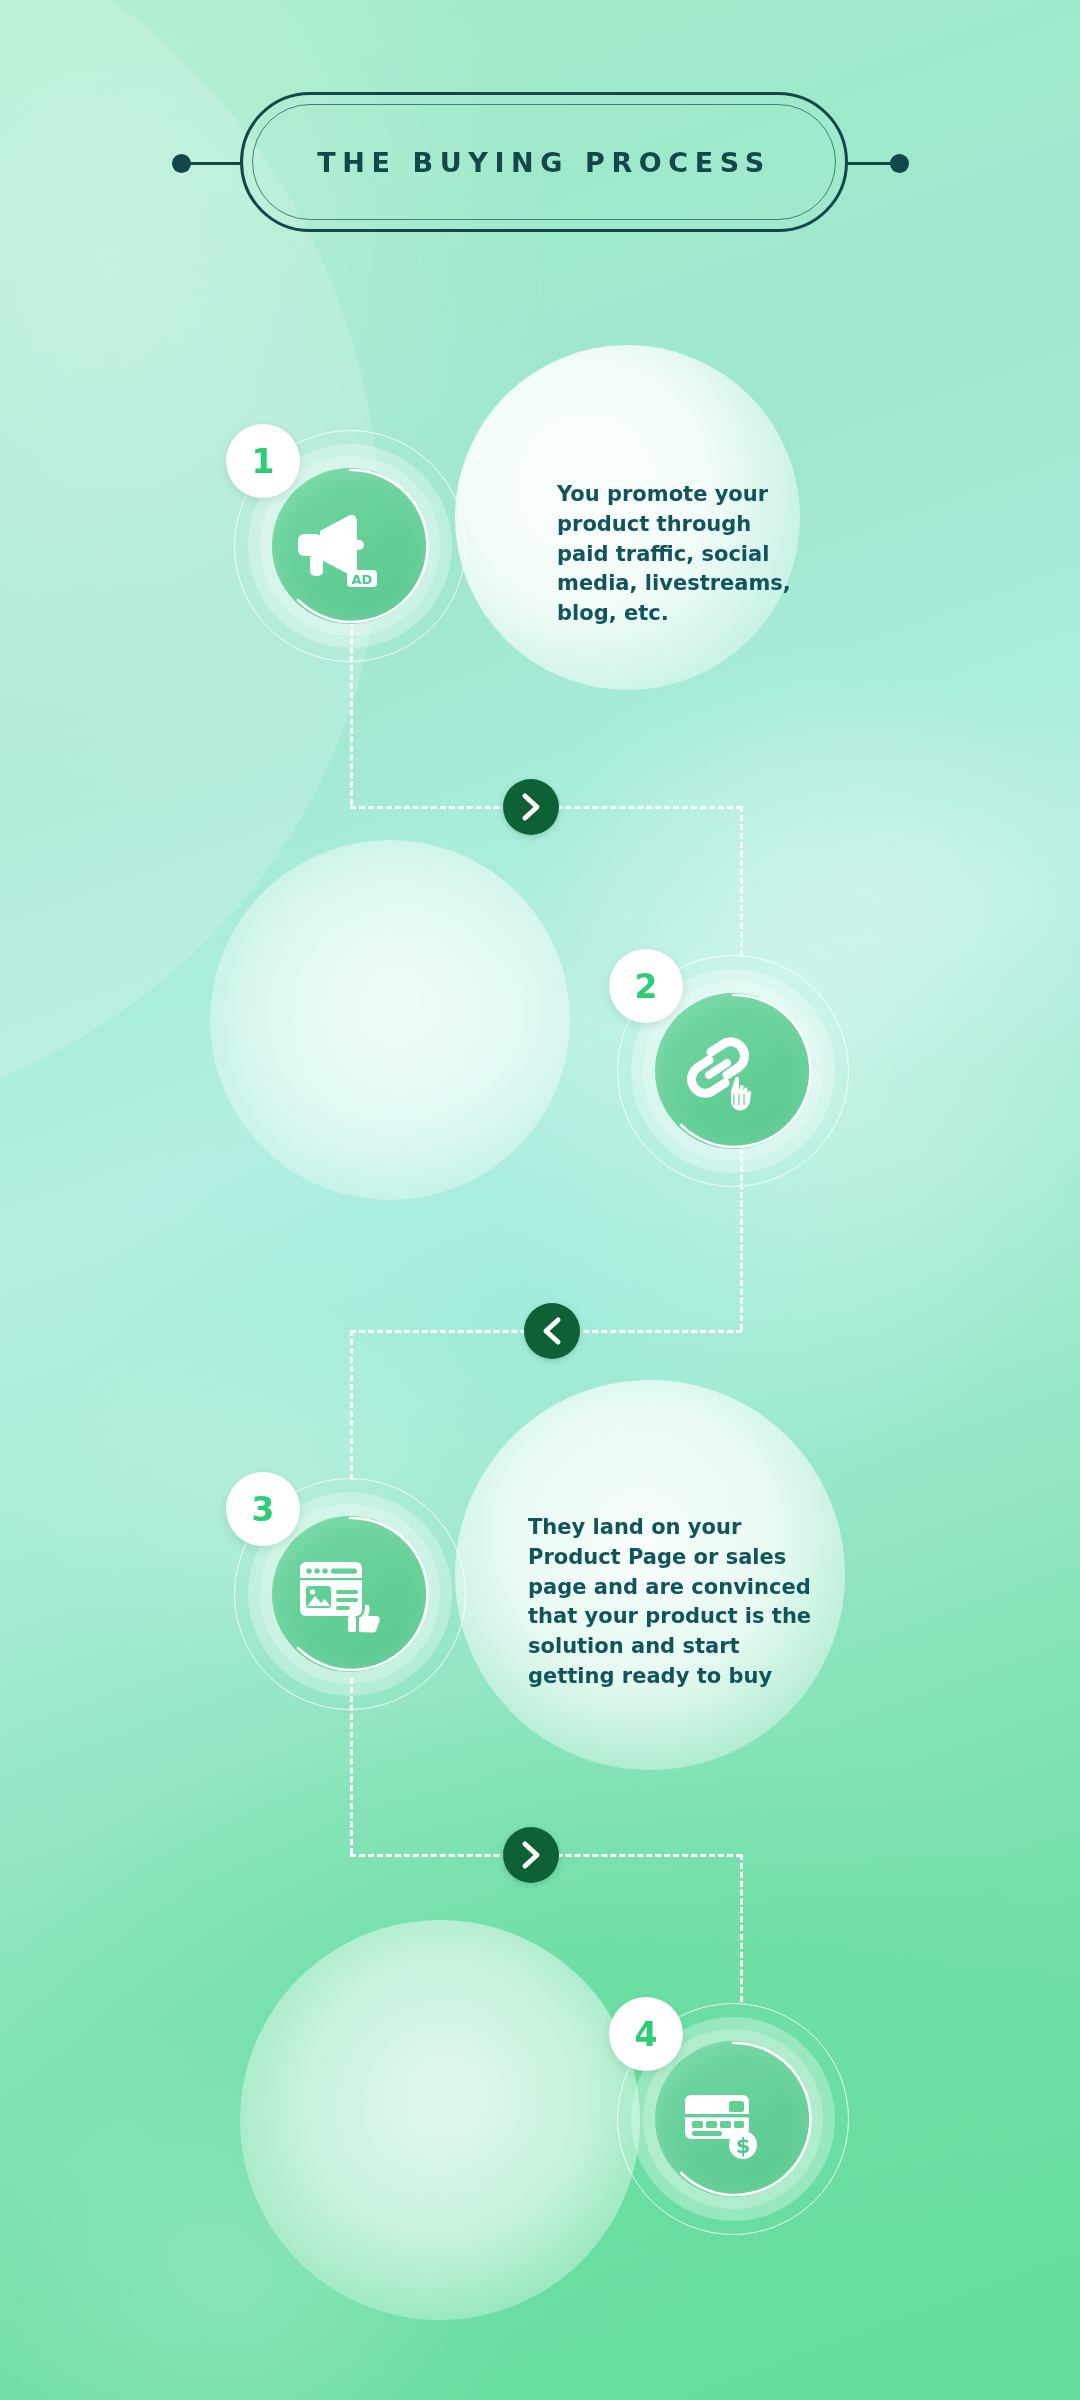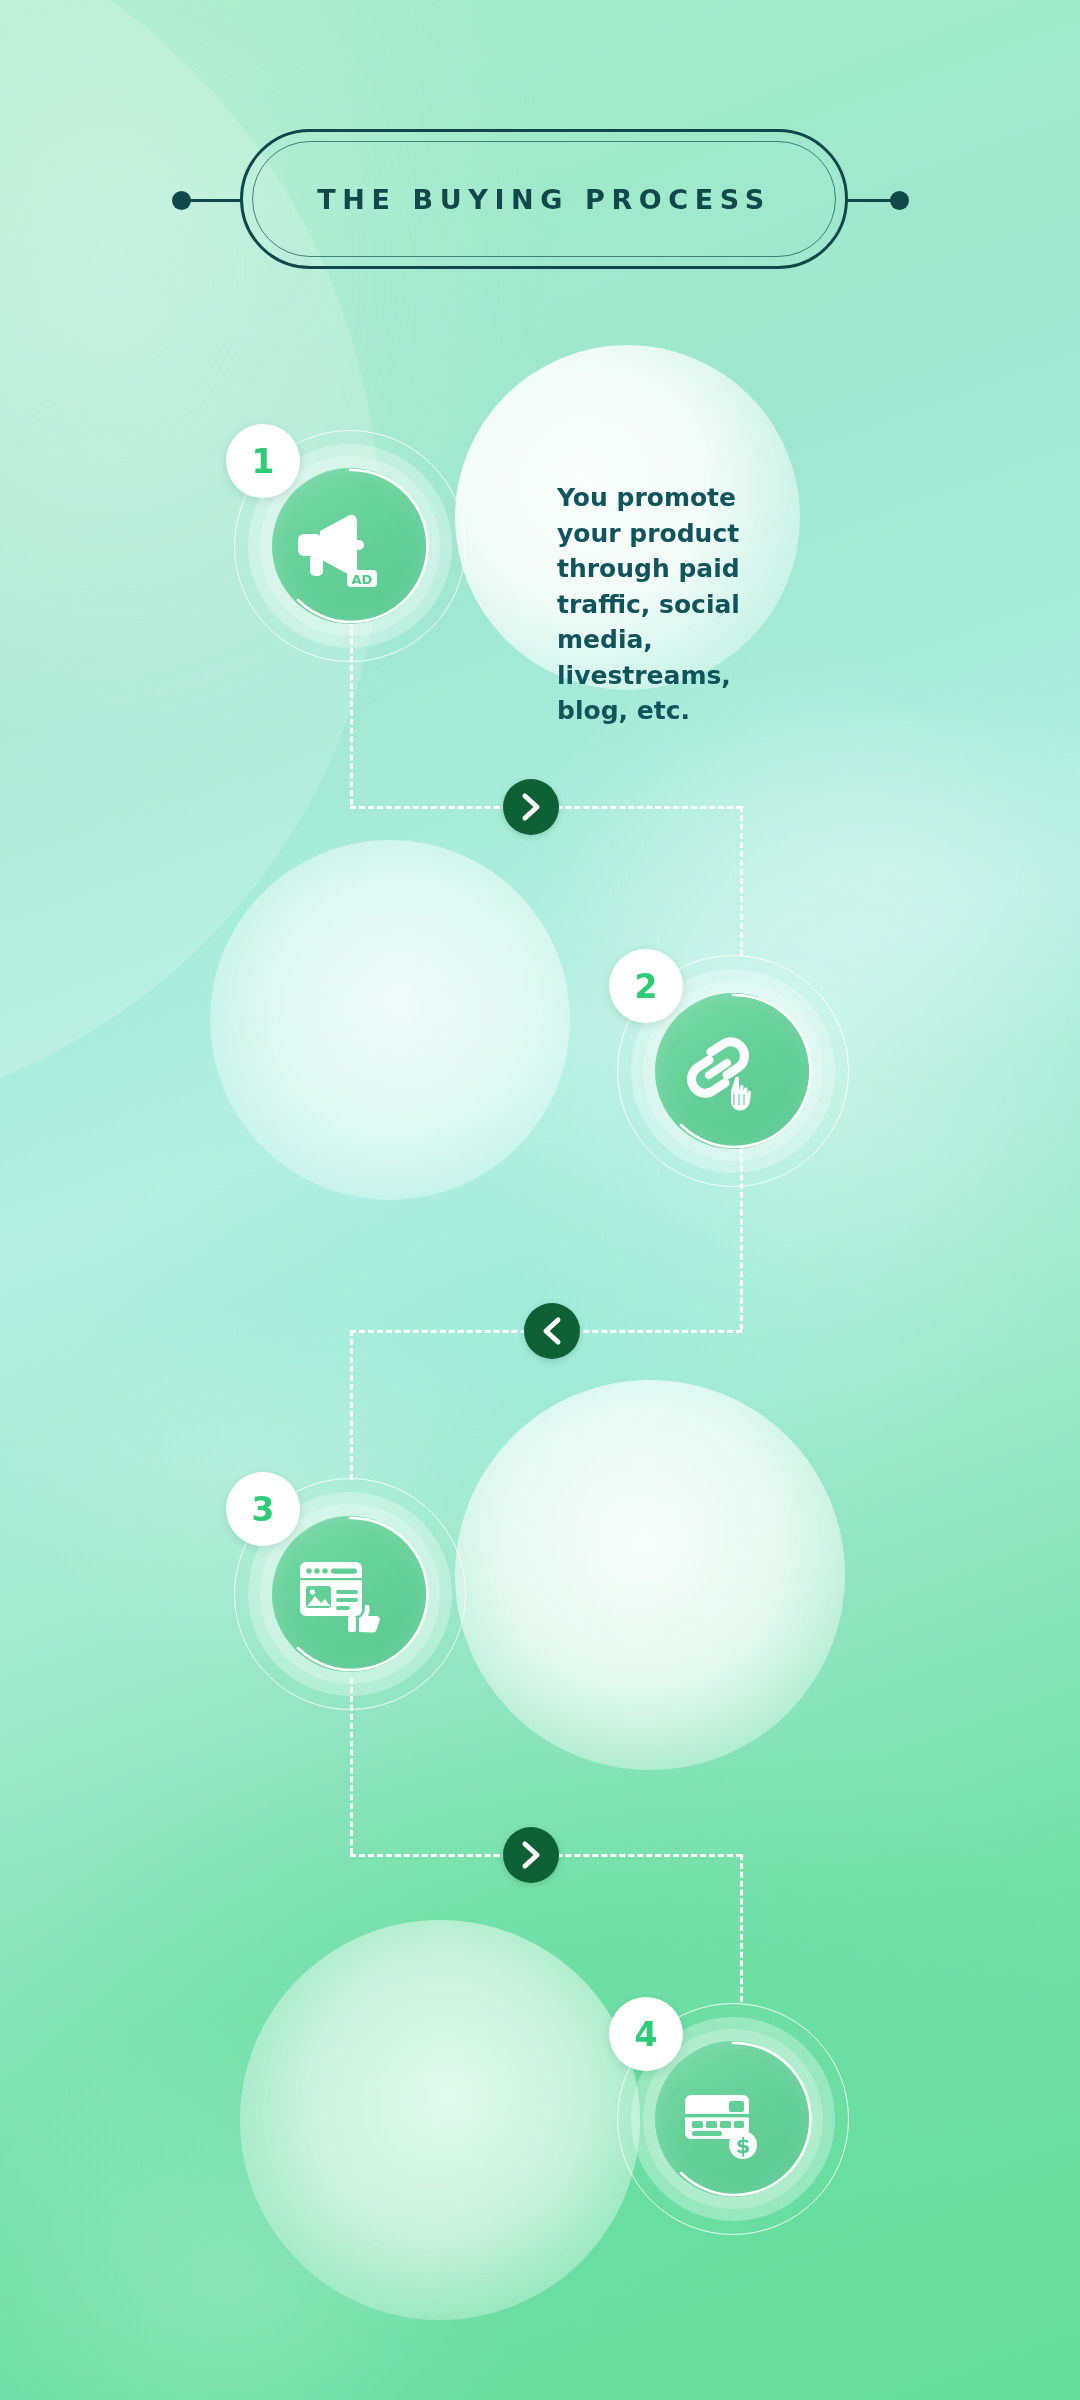--- a/index.html
+++ b/index.html
@@ -46,21 +46,21 @@
   .blob-1{left:455px;top:345px;width:345px;height:345px;
     background:radial-gradient(circle at 38% 40%,rgba(255,255,255,.95) 0%,rgba(255,255,255,.86) 42%,rgba(255,255,255,.40) 76%,rgba(255,255,255,0) 100%);}
   .blob-2{left:210px;top:840px;width:360px;height:360px;
     background:radial-gradient(circle at 52% 45%,rgba(255,255,255,.82) 0%,rgba(255,255,255,.62) 45%,rgba(255,255,255,.26) 78%,rgba(255,255,255,0) 100%);}
   .blob-3{left:455px;top:1380px;width:390px;height:390px;
     background:radial-gradient(circle at 48% 42%,rgba(255,255,255,.92) 0%,rgba(255,255,255,.78) 44%,rgba(255,255,255,.32) 78%,rgba(255,255,255,0) 100%);}
   .blob-4{left:240px;top:1920px;width:400px;height:400px;
     background:radial-gradient(circle at 52% 44%,rgba(255,255,255,.80) 0%,rgba(255,255,255,.60) 46%,rgba(255,255,255,.24) 78%,rgba(255,255,255,0) 100%);}
 
   
-  .header{position:absolute;left:0;right:0;top:92px;height:140px;margin-top:37px;}
+  .header{position:absolute;left:0;right:0;top:92px;height:140px;}
   .pill-outer{position:absolute;left:240px;top:0;width:608px;height:140px;
     border:3px solid #12474b;border-radius:70px;box-sizing:border-box;}
   .pill-inner{position:absolute;left:252px;top:12px;width:584px;height:116px;
     border:1.5px solid #2f6d6b;border-radius:58px;box-sizing:border-box;opacity:.85;}
   .title-text{position:absolute;left:240px;top:0;width:608px;height:140px;
     display:flex;align-items:center;justify-content:center;
     color:#12474b;font-size:27px;font-weight:700;letter-spacing:6.6px;white-space:nowrap;}
   .cap{position:absolute;top:70px;height:2.6px;background:#12474b;}
   .cap-l{left:185px;width:58px;}
   .cap-r{left:845px;width:58px;}
@@ -90,21 +90,21 @@
     box-shadow:inset 0 0 24px rgba(255,255,255,.16);}
   .arcring{position:absolute;left:36px;top:36px;width:160px;height:160px;}
   .icon-wrap{position:absolute;left:24px;top:38px;width:156px;height:156px;
     display:flex;align-items:center;justify-content:center;}
   .badge{position:absolute;left:-8px;top:-6px;width:74px;height:74px;border-radius:50%;
     background:#ffffff;display:flex;align-items:center;justify-content:center;
     color:#2ecc77;font-size:33px;font-weight:700;
     box-shadow:0 3px 10px rgba(0,70,40,.12);}
 
   
-  .steptext{position:absolute;color:#12545c;font-size:25px;font-weight:700;line-height:1.42;}
+  .steptext{position:absolute;color:#12545c;font-size:21px;font-weight:700;line-height:1.42;}
   .t1{left:557px;top:480px;width:250px;}
   .t2{left:330px;top:1005px;width:225px;}
   .t3{left:528px;top:1513px;width:288px;}
   .t4{left:295px;top:2002px;width:265px;}
 </style>
 </head>
 <body>
 
 <div class="stage">
 
@@ -247,20 +247,21 @@
         <g fill="#ffffff">
           <rect x="58" y="68" width="8" height="16" rx="2.2"></rect>
           <path d="M69 84 L69 70 C73 68 75 64 75 59 C75 56 79 56 79.5 59
                    C80 62.5 79 66 78 68 L86 68 C89 68 90.5 70.5 89.5 73
                    L86.5 82 C85.7 84.2 84 84.5 82 84.5 Z"></path>
         </g>
       </svg>
     </div>
     <div class="badge">3</div>
   </div>
+  <div class="steptext t3">They land on your Product Page or sales page and are convinced that your product is the solution and start getting ready to buy</div>
 
   <div class="node" style="left:617px;top:2003px;">
     <div class="ring-o"></div>
     <div class="ring-m"></div>
     <div class="ring-i"></div>
     <div class="core"></div>
     <svg class="arcring" viewBox="0 0 160 160">
       <path d="M 80 4 A 76 76 0 1 1 28 134" fill="none" stroke="#ffffff" stroke-width="2.6" stroke-linecap="round"></path>
     </svg>
     <div class="icon-wrap">

